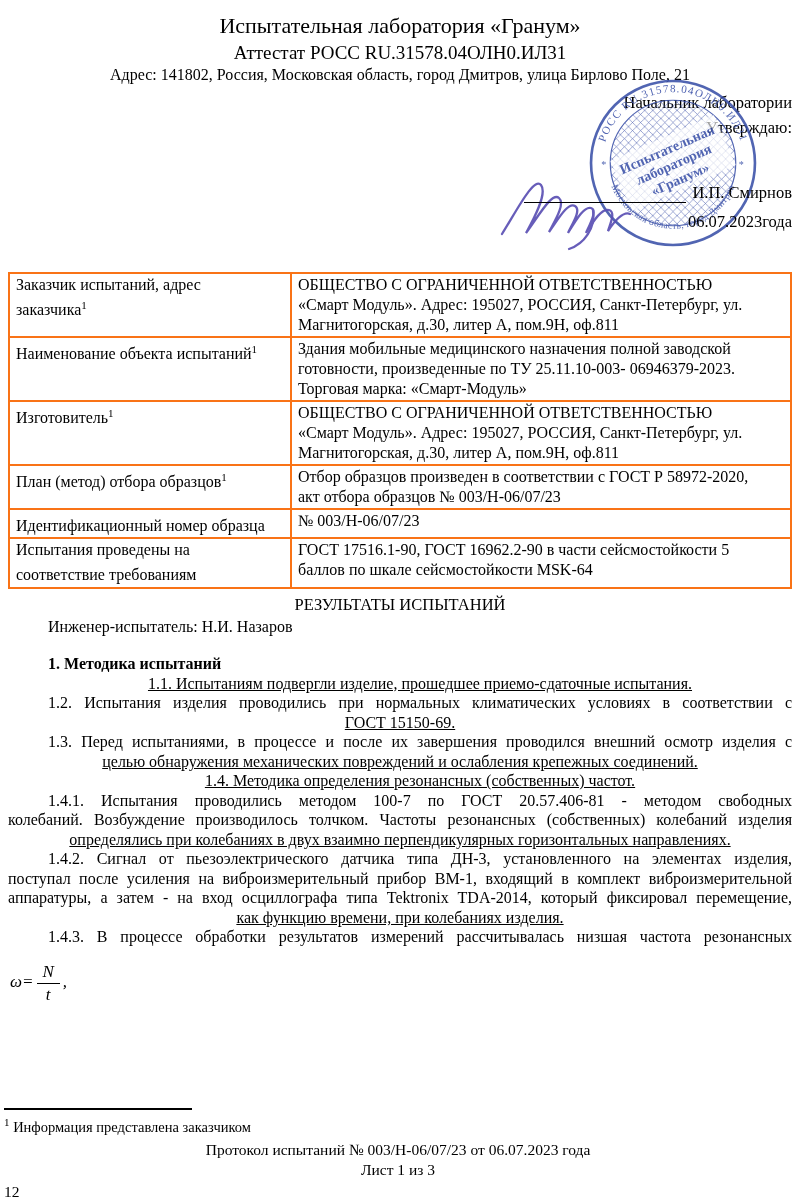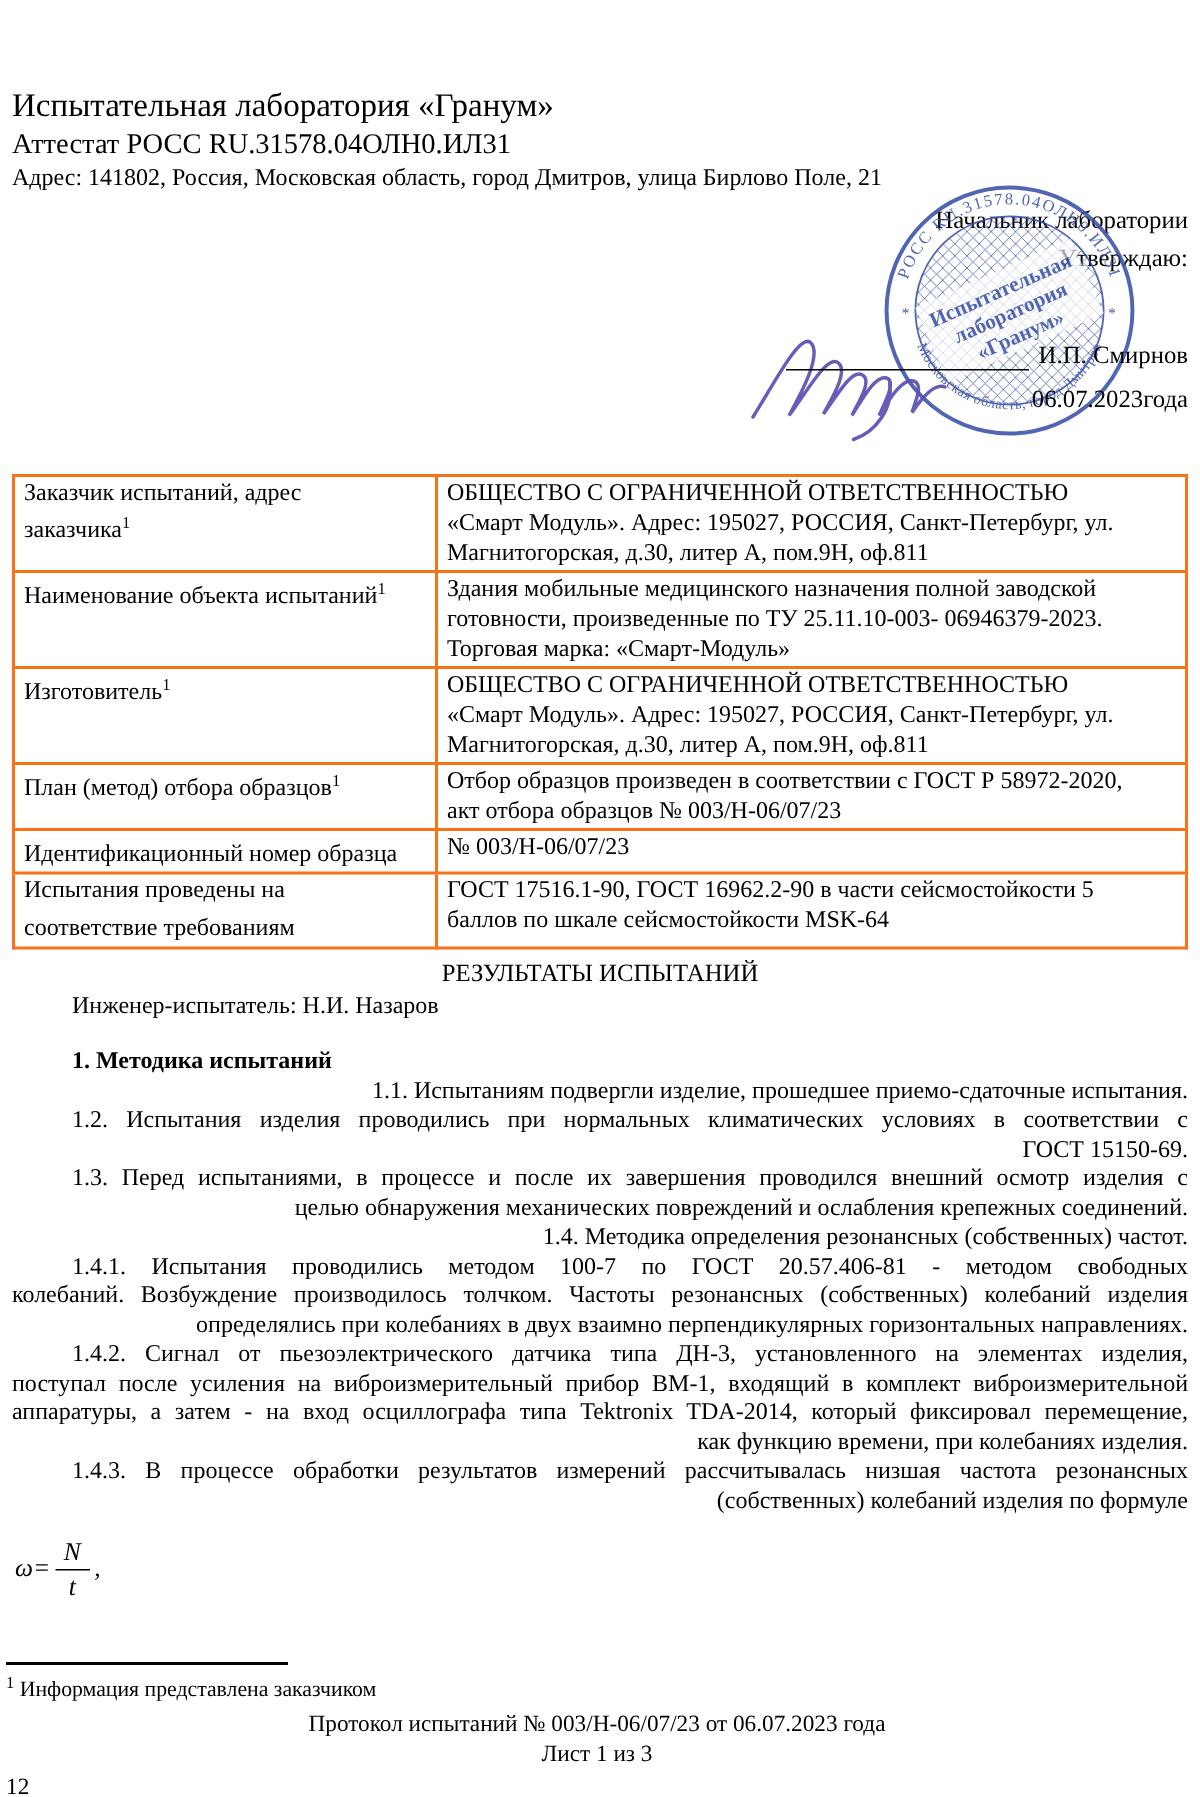--- a/index.html
+++ b/index.html
@@ -1,19 +1,19 @@
 <!DOCTYPE html>
 <html><head>
 <meta charset="utf-8">
 <style>
   html,body{margin:0;padding:0;background:#fff;}
   .page{position:relative;width:800px;height:1198px;background:#fff;overflow:hidden;
         font-family:"Liberation Serif","DejaVu Serif",serif;color:#000;box-sizing:border-box;padding:0 8px;}
   
-  .doc-header{padding-top:12px;margin-top:44px;}
+  .doc-header{text-align:center;padding-top:12px;}
   .h-lab{font-size:22px;line-height:28px;}
   .h-att{font-size:19px;line-height:25px;}
   .h-small{font-size:16px;line-height:19px;}
   
   .approval-area{position:relative;height:176px;}
   .approve-block{position:absolute;right:0;top:6px;text-align:right;font-size:16.5px;line-height:25px;width:300px;}
   .sign-row{position:absolute;right:0;top:98px;width:268px;display:flex;align-items:flex-end;font-size:16.5px;}
   .sign-line{flex:1;border-bottom:1.5px solid #000;height:20px;margin-right:6px;}
   .date-line{position:absolute;right:0;top:128px;font-size:16.5px;}
   .stamp{position:absolute;left:580px;top:-6px;width:170px;height:170px;}
@@ -25,21 +25,21 @@
   table.info td{border:2px solid #f97316;vertical-align:top;font-size:16px;line-height:20px;padding:1px 6px;}
   td.lbl{width:268px;}
   .prelines{white-space:pre-line;}
   sup{font-size:11px;}
   
   .results-heading{text-align:center;font-size:16.5px;line-height:20px;margin-top:6px;}
   .engineer{font-size:16px;line-height:20px;text-indent:40px;margin-top:2px;}
   .method-heading{font-weight:bold;font-size:16px;line-height:20px;text-indent:40px;margin-top:17px;}
   .paras{font-size:16px;line-height:19.5px;}
   .paras .jl{text-align:justify;text-align-last:justify;}
-  .paras .ll{text-align:right;}
+  .paras .ll{text-align:center;text-decoration:underline;}
   .paras .ind{text-indent:40px;}
   
   .formula{font-style:italic;font-size:17px;margin:15px 0 0 2px;}
   .frac{display:inline-flex;flex-direction:column;align-items:center;vertical-align:middle;margin:0 3px;}
   .frac .num{border-bottom:1.4px solid #000;padding:0 6px 1px;}
   .frac .den{padding-top:1px;}
   
   .bottom{position:absolute;left:4px;right:8px;top:1108px;}
   .fn-rule{width:188px;border-top:2px solid #000;}
   .fn-text{font-size:14.5px;line-height:19px;margin-top:3px;}
@@ -171,21 +171,20 @@
         <div class="ll">определялись при колебаниях в двух взаимно перпендикулярных горизонтальных направлениях.</div>
       </div>
     <div>
         <div class="jl ind">1.4.2. Сигнал от пьезоэлектрического датчика типа ДН-3, установленного на элементах изделия,</div>
         <div class="jl">поступал после усиления на виброизмерительный прибор ВМ-1, входящий в комплект виброизмерительной</div>
         <div class="jl">аппаратуры, а затем - на вход осциллографа типа Tektronix TDA-2014, который фиксировал перемещение,</div>
         <div class="ll">как функцию времени, при колебаниях изделия.</div>
       </div>
     <div>
         <div class="jl ind">1.4.3. В процессе обработки результатов измерений рассчитывалась низшая частота резонансных</div>
-        <div class="ll">(собственных) колебаний изделия по формуле</div>
       </div>
   </div>
 
   <div class="formula">
     <span>ω</span><span>=</span><span class="frac">
         <span class="num">N</span>
         <span class="den">t</span>
       </span><span>,</span>
   </div>
 

